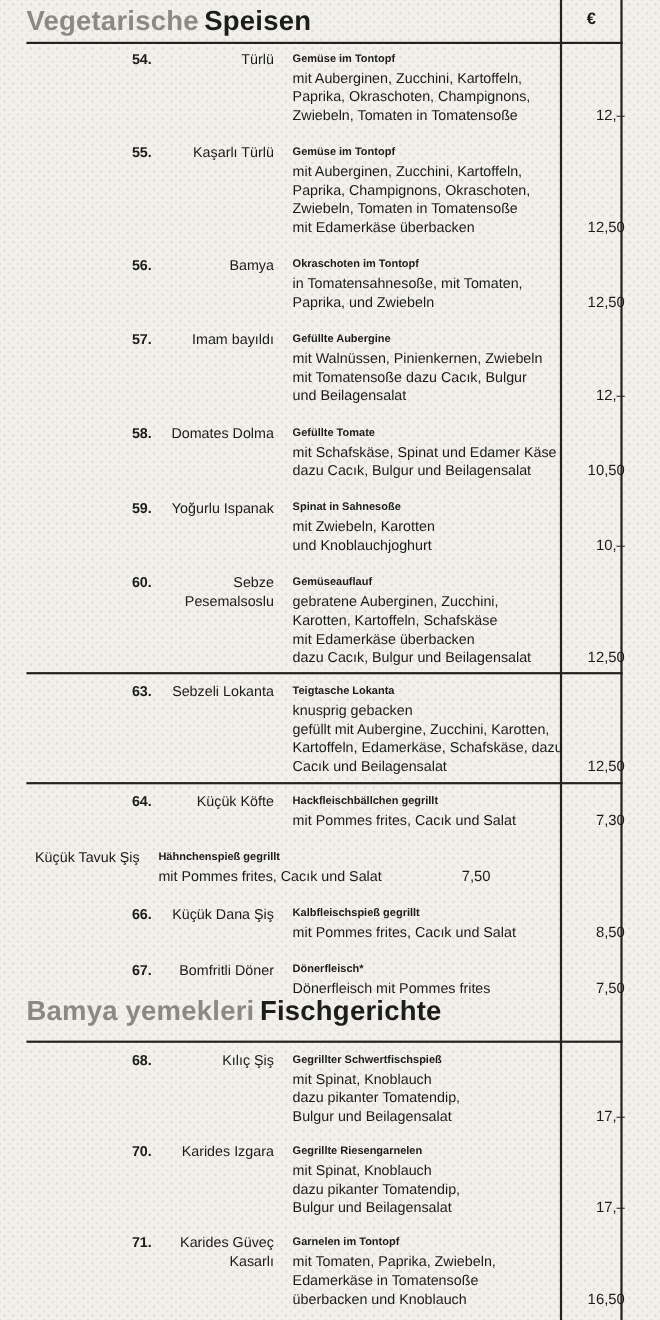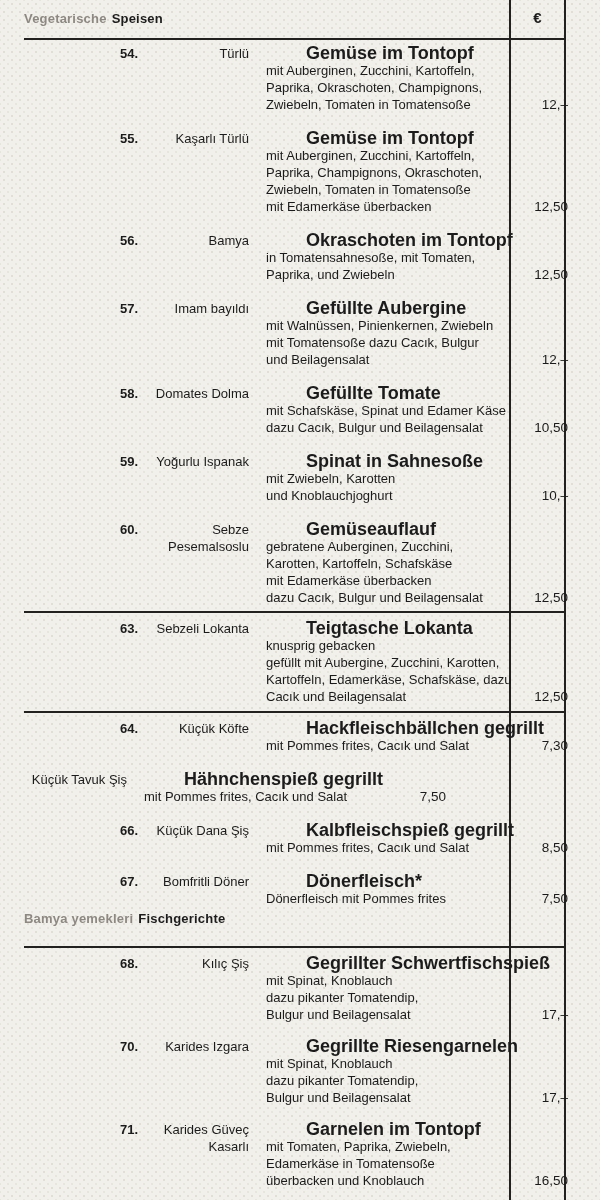--- a/index.html
+++ b/index.html
@@ -14,36 +14,36 @@
     background-size:8px 8px,8px 8px;
     background-position:0 0,4px 4px;
   }
   .page{position:relative;width:600px;height:1200px;}
   .vline{position:absolute;top:0;height:1200px;width:2px;background:#23211f;}
   .vline.left{left:509px;}
   .vline.right{left:564px;}
   .hline{position:absolute;left:24px;width:542px;height:2px;background:#23211f;}
   .heading{
     position:absolute;left:24px;
-    font-size:13px;font-weight:700;line-height:24px;letter-spacing:0.2px;
+    font-size:25px;font-weight:700;line-height:24px;letter-spacing:0.2px;
   }
   .heading .muted{color:#8d8882;}
   .heading .strong{color:#1c1c1c;margin-left:5px;}
   .euro{
     position:absolute;left:509px;width:57px;top:9px;
     text-align:center;font-size:15px;font-weight:700;
   }
   .group{position:absolute;left:0;width:600px;padding-left:16px;}
   .item{display:flex;align-items:stretch;margin-bottom:17px;}
   .group.fish .item{margin-bottom:15px;}
   .item:last-child{margin-bottom:0;}
   .c-num{width:122px;text-align:right;font-weight:700;font-size:13px;line-height:17px;}
   .c-turk{width:111px;text-align:right;font-size:13px;line-height:17px;white-space:pre;}
   .c-ger{margin-left:17px;width:255px;}
-  .c-ger .title{font-weight:700;font-size:18px;line-height:17px;white-space:pre;margin-left:40px;}
+  .c-ger .title{font-weight:700;font-size:10px;line-height:17px;white-space:pre;}
   .c-ger .desc{font-size:13px;line-height:17px;white-space:pre;}
   .c-price{
     width:95px;box-sizing:border-box;padding-right:48px;
     text-align:right;font-weight:400;font-size:13.5px;line-height:17px;
     align-self:flex-end;
   }
 </style>
 </head>
 <body>
 

